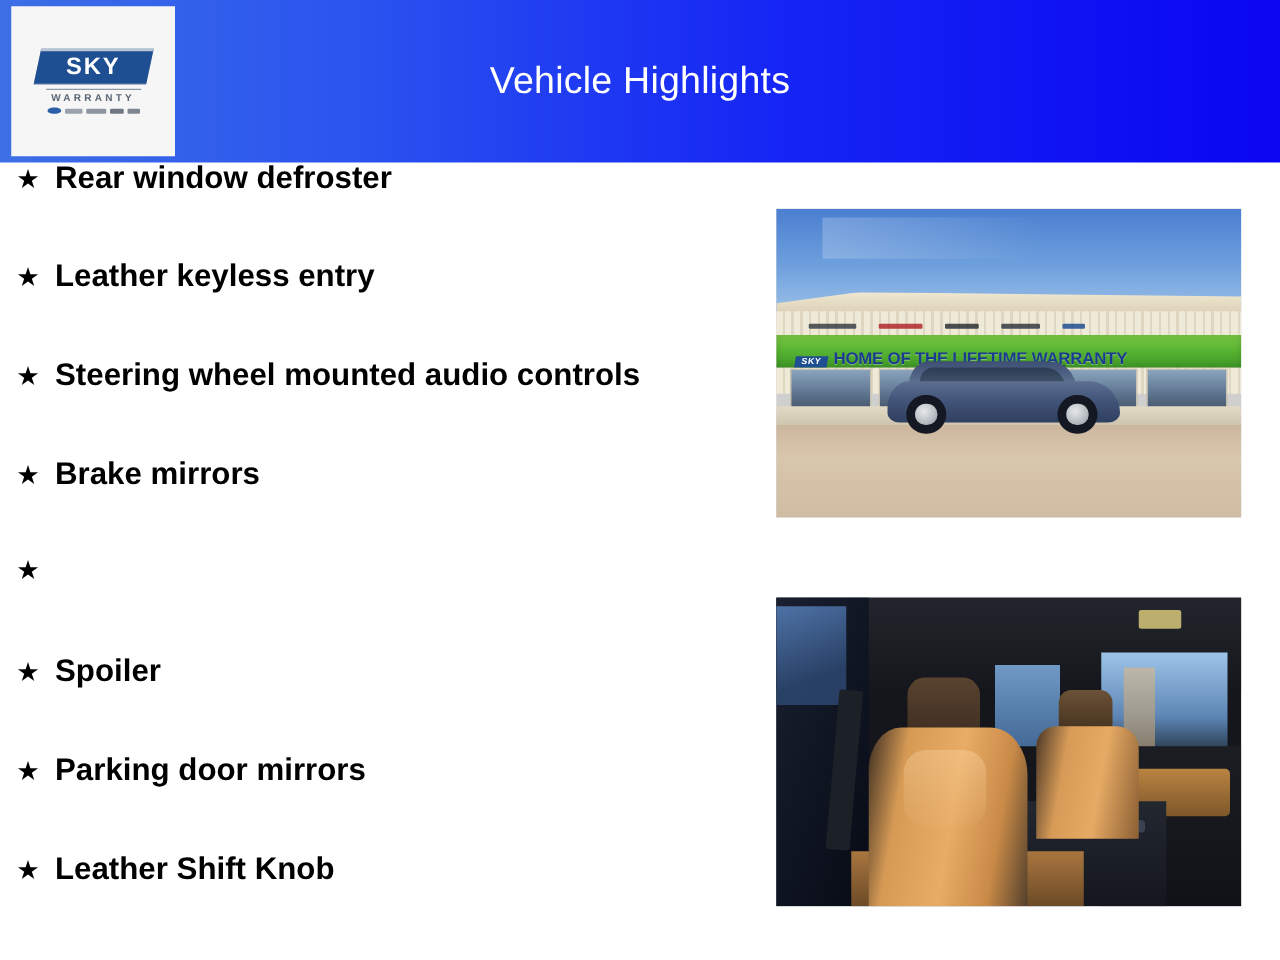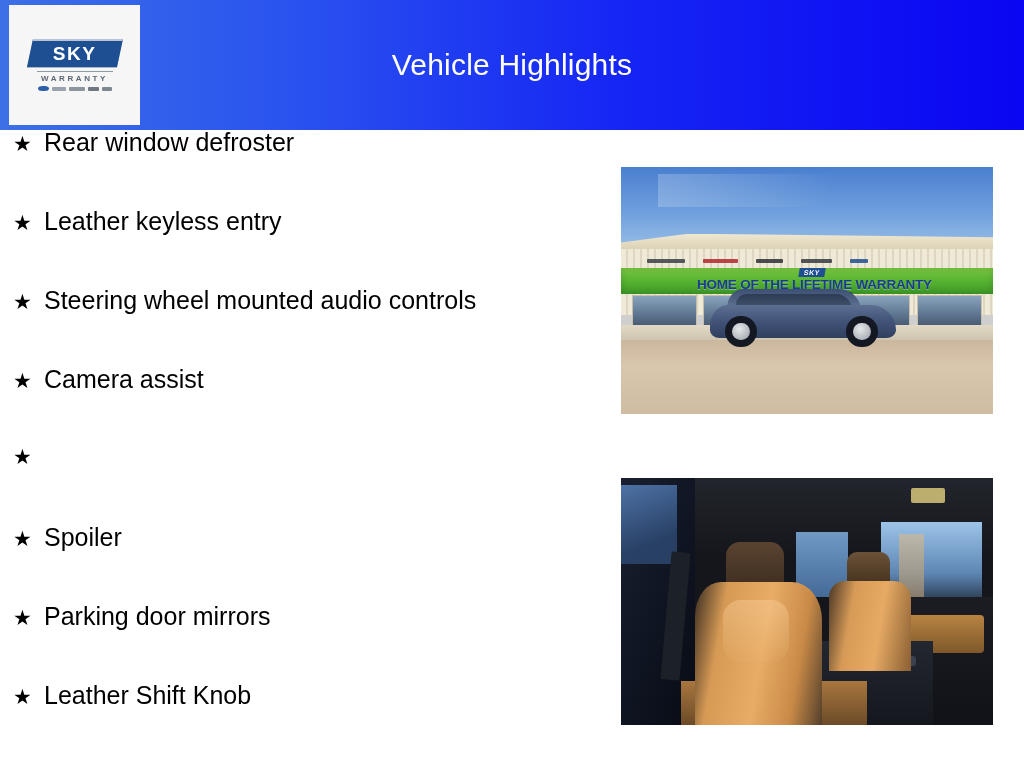--- a/index.html
+++ b/index.html
@@ -81,20 +81,21 @@
     line-height:1;
     width:31px;
     flex:0 0 31px;
   }
   .feature-label {
     color:#000000;
     font-size:25px;
     line-height:1;
     white-space:nowrap;
     font-family:"Liberation Sans", sans-serif;
+    font-weight:bold;
   }
 
   
   .photo { position:absolute; overflow:hidden; background:#cfcfcf; }
   .photo-exterior { left:621px; top:37px; width:372px; height:247px; }
   .photo-interior { left:621px; top:348px; width:372px; height:247px; }
 
   
   .ex-sky {
     position:absolute; left:0; top:0; width:100%; height:34%;
@@ -119,23 +120,22 @@
   }
   .bstrip { height:30%; border-radius:1px; opacity:0.85; }
   .bs-a { width:11%; background:#3a3f45; }
   .bs-b { width:10%; background:#b2272d; }
   .bs-c { width:8%;  background:#2b2f35; }
   .bs-d { width:9%;  background:#35393f; }
   .bs-e { width:5%;  background:#1f4f93; }
   .ex-banner {
     position:absolute; left:0; top:41%; width:100%; height:10.5%;
     background:linear-gradient(180deg,#7ac943 0%, #57b332 50%, #3f9a27 100%);
-    display:flex; align-items:center; padding-left:4%;
+    display:flex; align-items:flex-end; padding-left:4%;
     box-shadow:inset 0 0 8px rgba(0,0,0,0.15);
-    flex-direction:column;
   }
   .ex-banner-badge {
     background:#1f4f93; color:#fff; font-size:7px; font-weight:bold;
     padding:1px 5px; margin-right:5px; letter-spacing:0.5px;
     transform:skewX(-10deg);
     font-family:"Liberation Sans", sans-serif;
   }
   .ex-banner-text {
     color:#1a3c8f; font-size:13.5px; font-weight:bold; letter-spacing:-0.2px;
     white-space:nowrap;
@@ -321,21 +321,21 @@
         <span class="feature-label">Leather keyless entry</span>
       </div>
 
       <div class="feature-row">
         <span class="feature-star">★</span>
         <span class="feature-label">Steering wheel mounted audio controls</span>
       </div>
 
       <div class="feature-row">
         <span class="feature-star">★</span>
-        <span class="feature-label">Camera assist</span>
+        <span class="feature-label">Brake mirrors</span>
       </div>
 
       <div class="feature-row">
         <span class="feature-star">★</span>
       </div>
 
       <div class="feature-row">
         <span class="feature-star">★</span>
         <span class="feature-label">Spoiler</span>
       </div>

